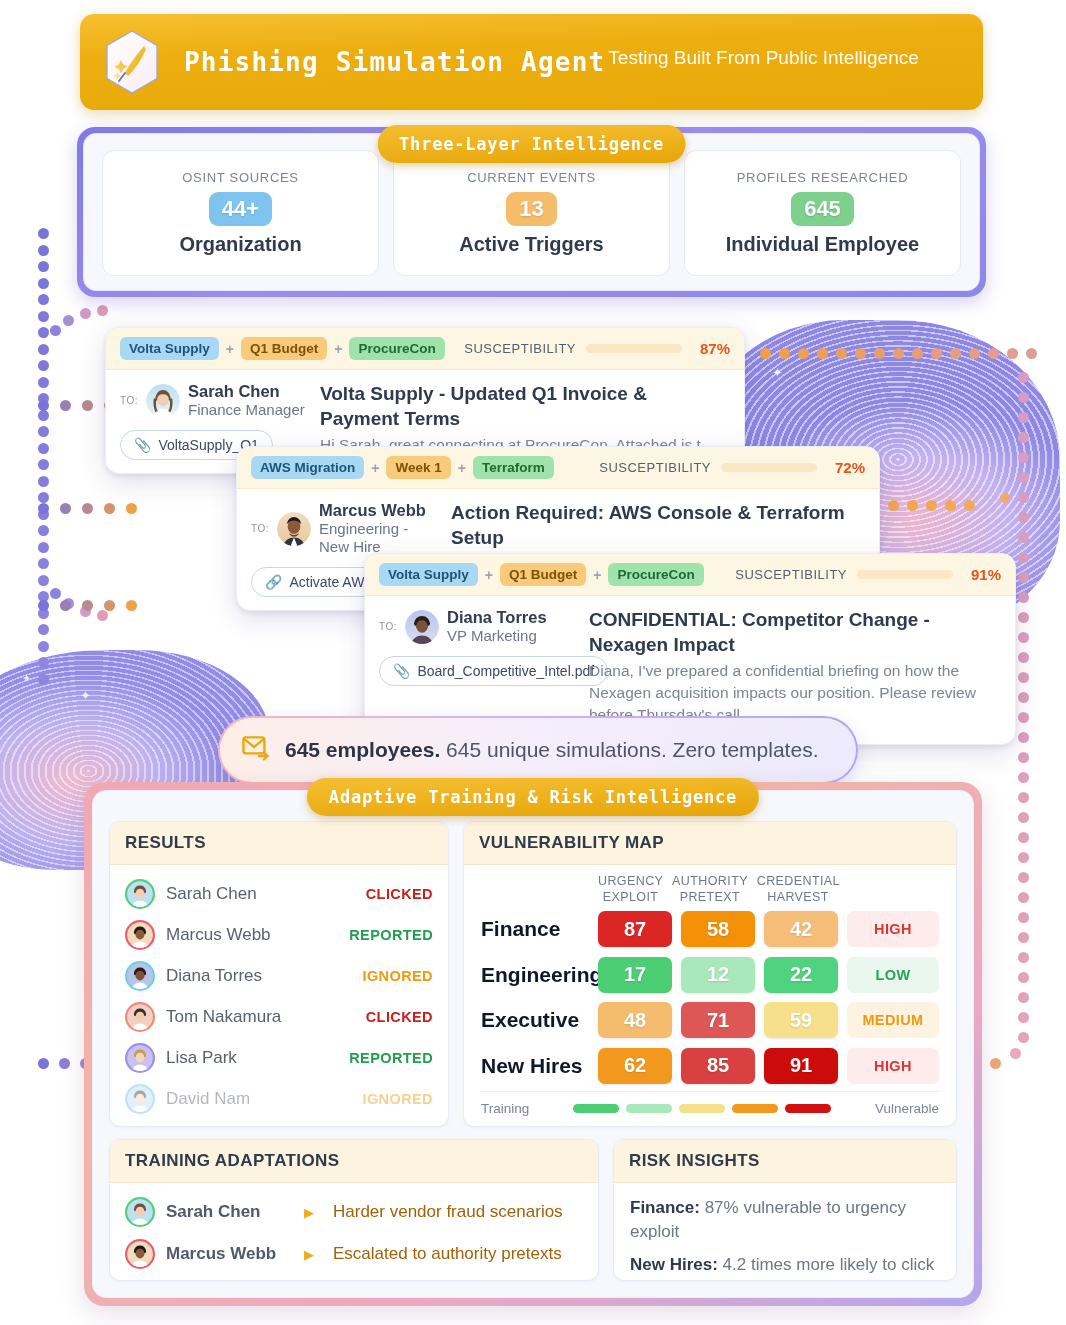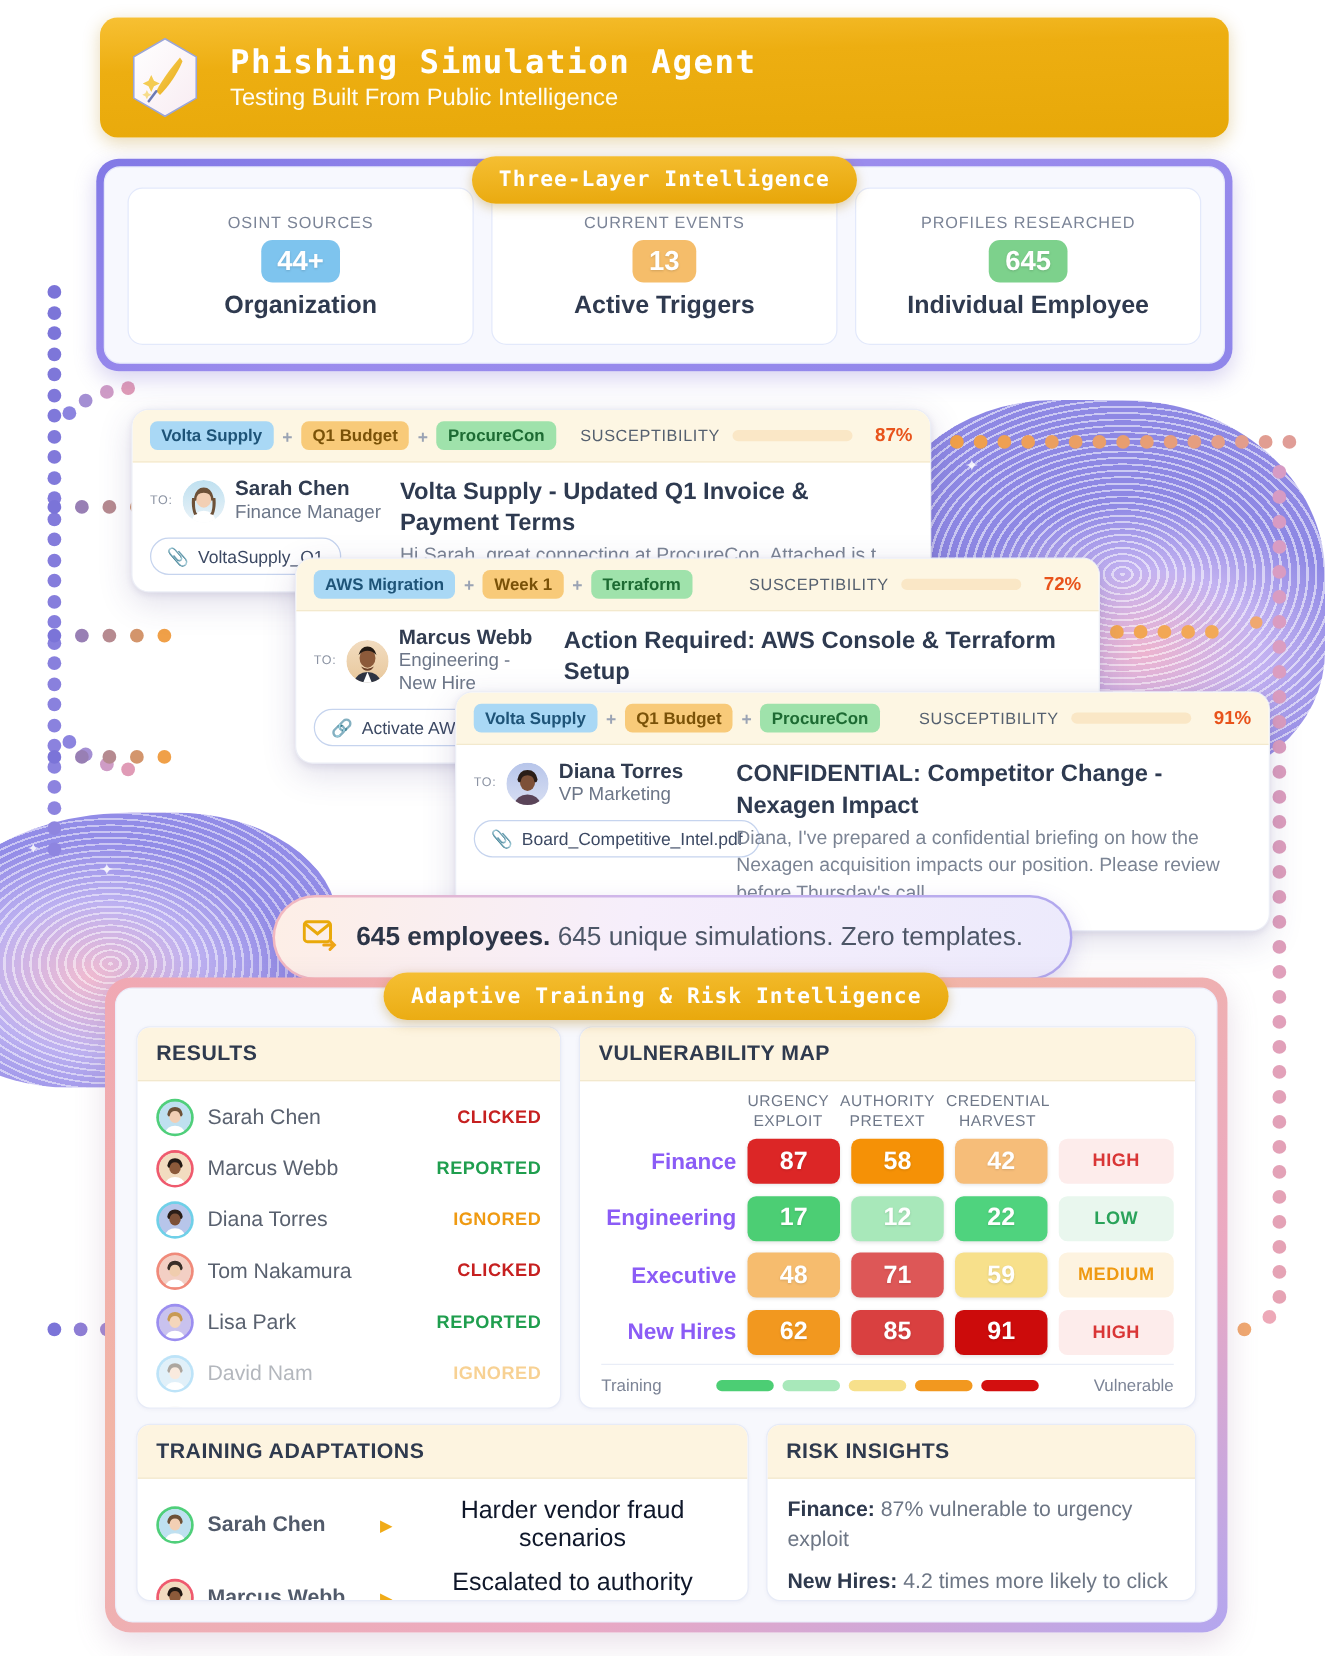--- a/index.html
+++ b/index.html
@@ -40,21 +40,21 @@
   
   .header {
     position:absolute; left:80px; top:14px; width:903px; height:96px;
     border-radius:14px;
     background: linear-gradient(178deg,#f7c033 0%, #edae11 35%, #e7a808 100%);
     box-shadow: 0 4px 14px rgba(180,130,10,.30);
     display:flex; align-items:center; padding-left:22px; gap:22px;
   }
   .hexbadge { width:60px; height:66px; position:relative; flex:none; }
   .hexbadge svg { width:100%; height:100%; display:block; }
-  .h-titles { display:flex; flex-direction:column; gap:3px; }
+  .h-titles { display:flex; flex-direction:row; gap:3px; }
   .h-title {
     font-family:"DejaVu Sans Mono", monospace; font-weight:700;
     font-size:26px; color:#ffffff; letter-spacing:1.2px;
   }
   .h-sub { font-size:19px; color:#fffdf4; font-weight:400; }
 
   
   .panel1 {
     position:absolute; left:77px; top:127px; width:909px; height:170px;
     border-radius:18px; padding:6px;
@@ -174,21 +174,21 @@
 
   
   .res-row { display:flex; align-items:center; gap:11px; padding:5.5px 0; }
   .res-name { font-size:17px; color:#59616f; }
   .res-stat { margin-left:auto; font-size:14.5px; font-weight:700; letter-spacing:.4px; }
 
   
   .vmap { display:flex; flex-direction:column; height:100%; }
   .vrow { display:flex; align-items:center; gap:9px; }
   .vrow-head { margin-bottom:2px; }
-  .vlabel { width:108px; flex:none; text-align:right; font-size:18px; font-weight:700; color:#8b5cf6; }
+  .vlabel { width:108px; flex:none; text-align:left; font-size:21px; font-weight:700; color:#0f172a; }
   .vcolhead {
     flex:1 1 0; text-align:center; font-size:12.5px; color:#6f7889;
     line-height:1.24; letter-spacing:.4px;
   }
   .vcell {
     flex:1 1 0; height:36px; border-radius:7px; color:#fff;
     font-size:20px; font-weight:700; display:flex; align-items:center; justify-content:center;
     text-shadow:0 1px 2px rgba(0,0,0,.13);
     box-shadow:0 1px 3px rgba(0,0,0,.10);
   }
@@ -204,21 +204,21 @@
   }
   .vleg-txt { font-size:13.5px; color:#7c8496; }
   .vleg-sw { width:46px; height:9px; border-radius:999px; }
   .vleg-wrap { display:flex; gap:7px; margin:0 auto; }
 
   
   .tr-row { display:flex; align-items:center; gap:11px; padding:6px 0; }
   .tr-name { font-size:17px; font-weight:700; color:#4c5costume; }
   .tr-name { color:#515a6a; }
   .tr-arrow { color:#f0ab18; font-size:13px; margin-left:9px; }
-  .tr-text { font-size:20px; color:#0f172a; margin-left:8px;text-align:center; }
+  .tr-text { font-size:17px; color:#a16207; margin-left:8px;text-align:center; }
 
   
   .ri-line { font-size:17px; color:#6d7embed; }
   .ri-line { color:#6d7685; line-height:1.42; margin:9px 0; }
   .ri-line b { color:#2f3a4e; font-weight:700; }
 </style>
 </head>
 <body>
 
 <div class="stage">

